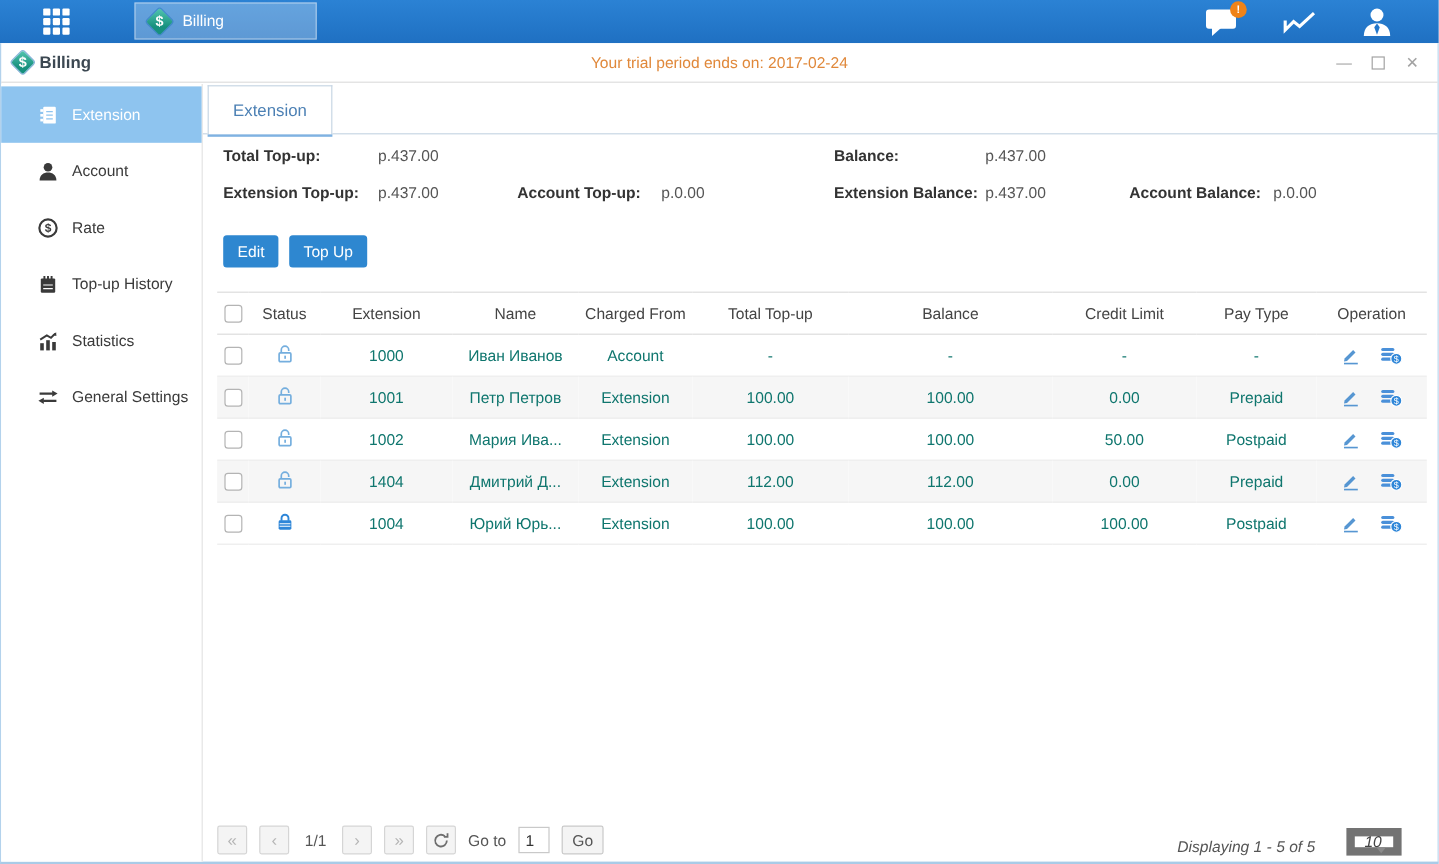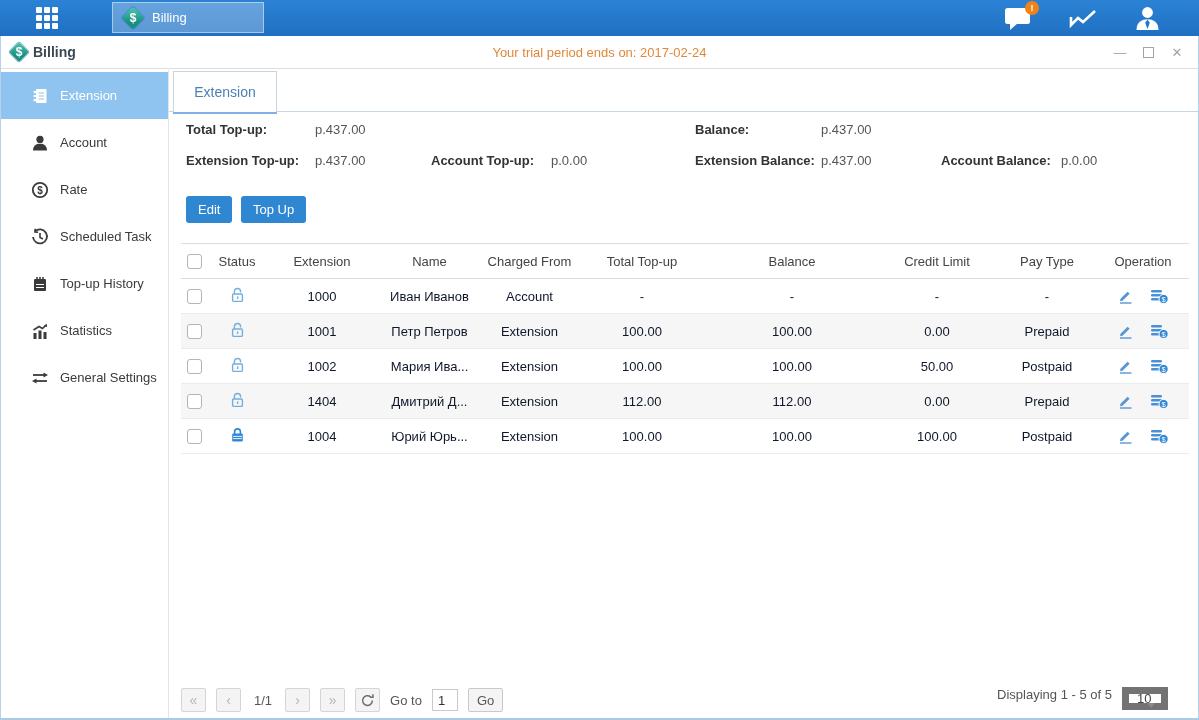--- a/index.html
+++ b/index.html
@@ -60,34 +60,34 @@
 
   
   .btn { position:absolute; top:126px; height:27px; background:#2e87d0; color:#fff; border:none;
     border-radius:3px; font-size:13px; font-family:inherit; padding:0 12px; cursor:pointer; }
 
   
   .grid { position:absolute; top:173px; left:12px; width:1008px; border-collapse:collapse; table-layout:fixed; }
   .grid th, .grid td { height:35px; font-size:13px; text-align:center; padding:0; font-weight:normal; }
   .grid thead tr { border-top:1px solid #dcdcdc; border-bottom:1px solid #dcdcdc; }
   .grid th { color:#444; }
-  .grid td { color:#0f172a; border-bottom:1px solid #ebebeb; white-space:nowrap; overflow:hidden;margin-top:40px; }
+  .grid td { color:#0f766e; border-bottom:1px solid #ebebeb; white-space:nowrap; overflow:hidden;margin-top:40px; }
   .grid tbody tr.stripe { background:#f6f6f6; }
   .cb { display:inline-block; width:15px; height:15px; border:1px solid #b4b4b4; border-radius:3px; background:#fff; vertical-align:middle; cursor:pointer; }
   .op-icons { display:flex; justify-content:center; gap:16px; align-items:center; }
   .op-icons svg { cursor:pointer; }
 
   
   .pager { position:absolute; top:617px; left:12px; right:0; height:26px; display:flex; align-items:center; gap:10px; font-size:13px; color:#555; }
   .pg-btn { width:25px; height:24px; background:#f4f4f4; border:1px solid #d5d5d5; border-radius:2px;
     display:flex; align-items:center; justify-content:center; color:#b5b5b5; font-size:14px; cursor:pointer; }
   .pg-indicator { padding:0 3px; color:#555; }
   .goto-input { width:26px; height:22px; border:1px solid #c9c9c9; font-size:13px; padding-left:5px; font-family:inherit; color:#333; }
   .go-btn { height:24px; background:#f4f4f4; border:1px solid #c9c9c9; border-radius:2px; font-size:13px; color:#555; padding:0 8px; font-family:inherit; cursor:pointer; }
-  .pager-right { position:absolute; right:30px; top:0; height:26px; display:flex; align-items:flex-start; gap:10px; }
+  .pager-right { position:absolute; right:30px; top:0; height:26px; display:flex; align-items:flex-end; gap:26px;font-style:italic; }
   .page-size { position:relative; width:46px; height:23px; border:7px solid #737373; background:#fff;
     font-size:13px; color:#444; display:flex; align-items:center; padding-left:8px; cursor:pointer; }
   .page-size .arr { position:absolute; right:6px; top:9px; width:0; height:0;
     border-left:4px solid transparent; border-right:4px solid transparent; border-top:5px solid #8a8a8a; }
 </style>
 </head>
 <body>
 
 <div class="app">
 
@@ -169,28 +169,20 @@
           <span>Account</span>
         </div>
         <div class="side-item">
           <svg width="18" height="18" viewBox="0 0 18 18">
             <circle cx="9" cy="9" r="7.2" fill="none" stroke="currentColor" stroke-width="1.8"></circle>
             <text x="9" y="12.6" text-anchor="middle" font-size="10" font-weight="bold" fill="currentColor" font-family="'Liberation Sans',sans-serif">$</text>
           </svg>
           <span>Rate</span>
         </div>
         <div class="side-item">
-          <svg width="18" height="18" viewBox="0 0 18 18" fill="none" stroke="currentColor">
-            <path d="M4 3.5 A7 7 0 1 1 2 9" stroke-width="1.8"></path>
-            <path d="M4.2 0.8 L4 4 L7.2 4.2" stroke-width="1.6"></path>
-            <path d="M9 5 L9 9.4 L12 11" stroke-width="1.6"></path>
-          </svg>
-          <span>Scheduled Task</span>
-        </div>
-        <div class="side-item">
           <svg width="18" height="18" viewBox="0 0 18 18">
             <rect x="3" y="4" width="12" height="12" rx="1" fill="currentColor"></rect>
             <line x1="6" y1="2" x2="6" y2="6" stroke="currentColor" stroke-width="1.6"></line>
             <line x1="9" y1="2" x2="9" y2="6" stroke="currentColor" stroke-width="1.6"></line>
             <line x1="12" y1="2" x2="12" y2="6" stroke="currentColor" stroke-width="1.6"></line>
             <line x1="5" y1="9.5" x2="13" y2="9.5" stroke="#fff" stroke-width="1"></line>
             <line x1="5" y1="12.5" x2="13" y2="12.5" stroke="#fff" stroke-width="1"></line>
           </svg>
           <span>Top-up History</span>
         </div>

